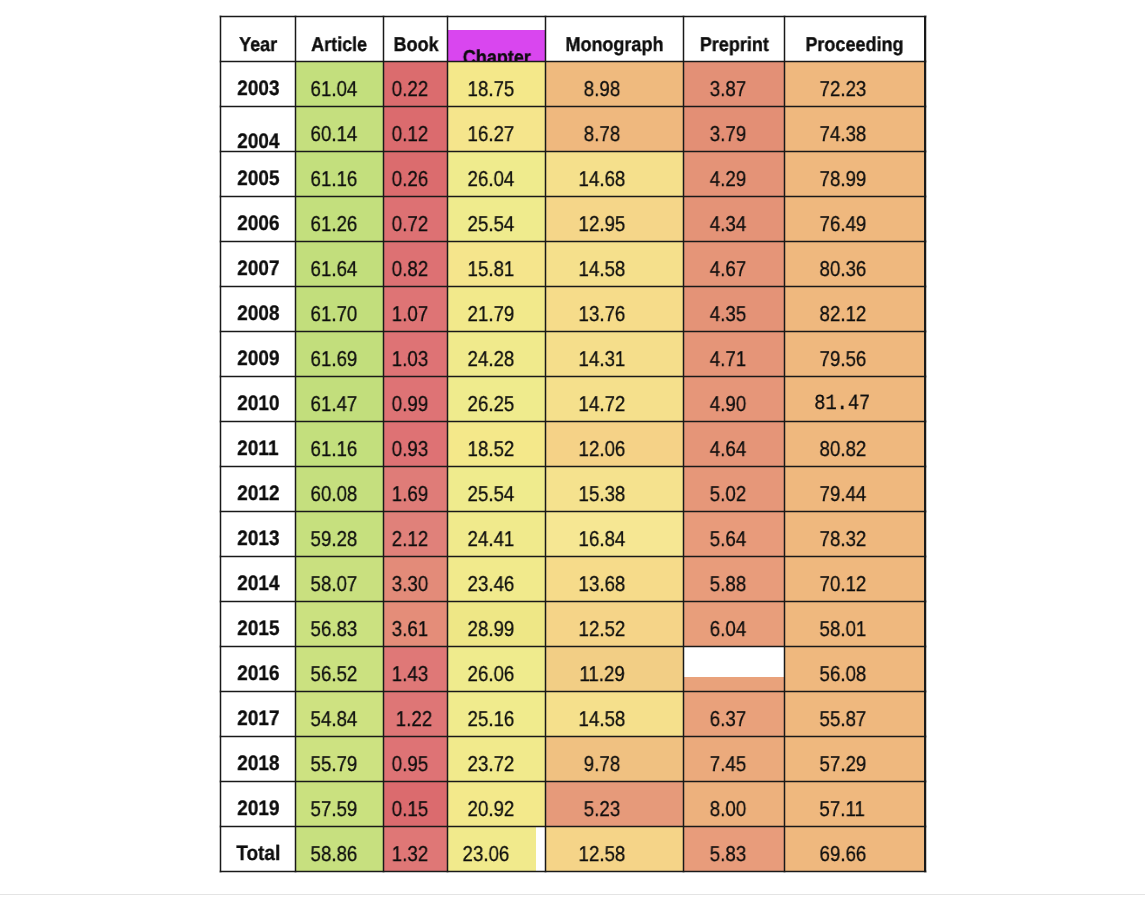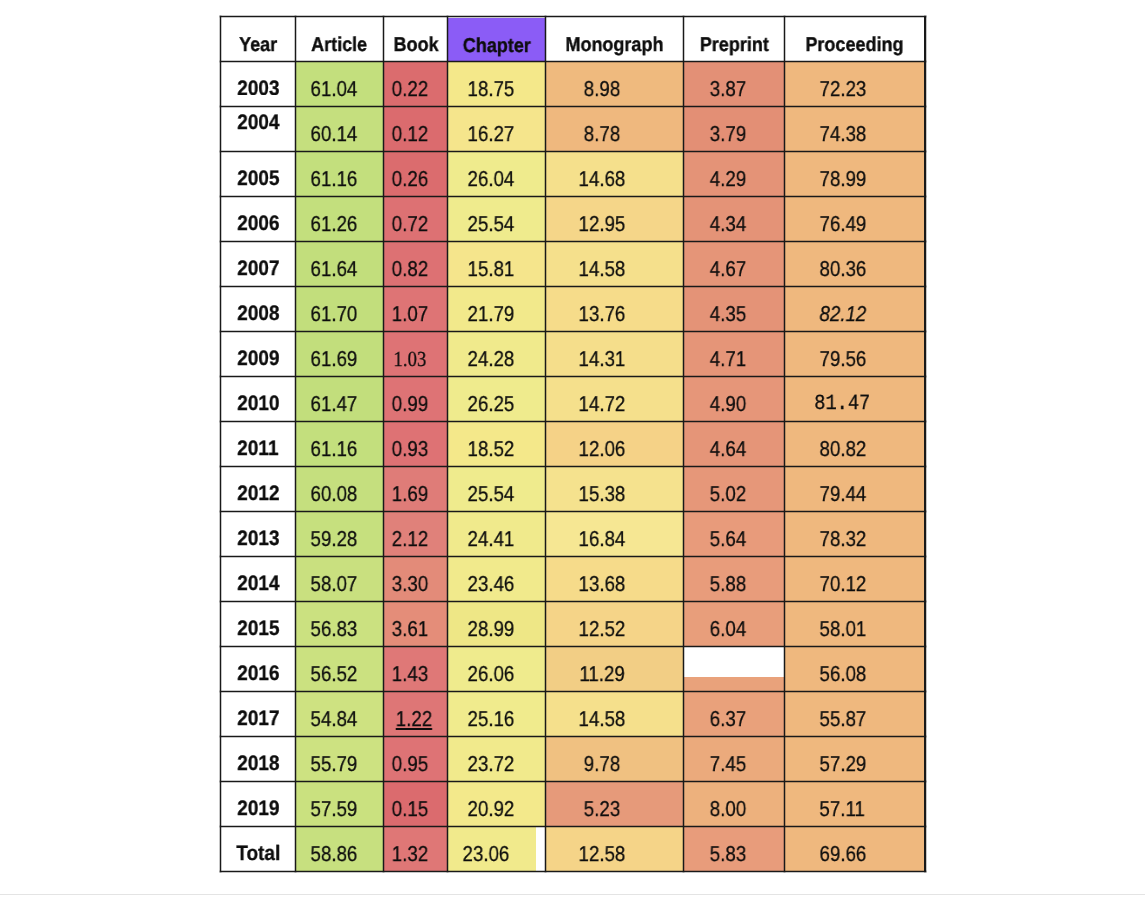--- a/index.html
+++ b/index.html
@@ -23,21 +23,21 @@
   <div id="heatmap-table">
     <div class="cell" style="left:220.30px;top:16.60px;width:75.30px;height:45.00px;background:#ffffff;">
         <span class="tx hd">Year</span>
       </div>
     <div class="cell" style="left:295.60px;top:16.60px;width:88.00px;height:45.00px;background:#ffffff;">
         <span class="tx hd">Article</span>
       </div>
     <div class="cell" style="left:383.60px;top:16.60px;width:64.00px;height:45.00px;background:#ffffff;">
         <span class="tx hd">Book</span>
       </div>
-    <div class="cell" style="left:447.60px;top:18px;width:98.00px;height:45.00px;background:#8b5cf6;">
+    <div class="cell" style="left:447.60px;top:30px;width:98.00px;height:45.00px;background:#d946ef;">
         <span class="tx hd">Chapter</span>
       </div>
     <div class="cell" style="left:545.60px;top:16.60px;width:138.00px;height:45.00px;background:#ffffff;">
         <span class="tx hd">Monograph</span>
       </div>
     <div class="cell" style="left:683.60px;top:16.60px;width:101.00px;height:45.00px;background:#ffffff;">
         <span class="tx hd">Preprint</span>
       </div>
     <div class="cell" style="left:784.60px;top:16.60px;width:140.50px;height:45.00px;background:#ffffff;">
         <span class="tx hd">Proceeding</span>
@@ -56,21 +56,21 @@
       </div>
     <div class="cell" style="left: 545.6px; top: 61.6px; width: 138px; height: 45px; padding-right: 25px; background-color: rgb(239, 186, 126);">
         <span class="tx vl">8.98</span>
       </div>
     <div class="cell" style="left: 683.6px; top: 61.6px; width: 101px; height: 45px; padding-right: 11.4px; background-color: rgb(227, 144, 118);">
         <span class="tx vl">3.87</span>
       </div>
     <div class="cell" style="left: 784.6px; top: 61.6px; width: 140.5px; height: 45px; padding-right: 24.8px; background-color: rgb(239, 184, 126);">
         <span class="tx vl">72.23</span>
       </div>
-    <div class="cell" style="left:220.30px;top:95px;width:75.30px;height:45.00px;background:#ffffff;">
+    <div class="cell" style="left:220.30px;top:114px;width:75.30px;height:45.00px;background:#ffffff;">
         <span class="tx yl">2004</span>
       </div>
     <div class="cell" style="left: 295.6px; top: 106.6px; width: 88px; height: 45px; padding-right: 11.4px; background-color: rgb(197, 223, 126);">
         <span class="tx vl">60.14</span>
       </div>
     <div class="cell" style="left: 383.6px; top: 106.6px; width: 64px; height: 45px; padding-right: 11px; background-color: rgb(219, 107, 110);">
         <span class="tx vl">0.12</span>
       </div>
     <div class="cell" style="left: 447.6px; top: 106.6px; width: 98px; height: 45px; padding-right: 11.4px; background-color: rgb(245, 229, 140);">
         <span class="tx vl">16.27</span>
@@ -158,30 +158,30 @@
       </div>
     <div class="cell" style="left: 447.6px; top: 286.6px; width: 98px; height: 45px; padding-right: 11.4px; background-color: rgb(242, 233, 139);">
         <span class="tx vl">21.79</span>
       </div>
     <div class="cell" style="left: 545.6px; top: 286.6px; width: 138px; height: 45px; padding-right: 25px; background-color: rgb(246, 220, 138);">
         <span class="tx vl">13.76</span>
       </div>
     <div class="cell" style="left: 683.6px; top: 286.6px; width: 101px; height: 45px; padding-right: 11.4px; background-color: rgb(228, 147, 119);">
         <span class="tx vl">4.35</span>
       </div>
-    <div class="cell" style="left: 784.6px; top: 286.6px; width: 140.5px; height: 45px; padding-right: 24.8px; background-color: rgb(239, 184, 126); font-style: italic;">
+    <div class="cell" style="left: 784.6px; top: 286.6px; width: 140.5px; height: 45px; padding-right: 24.8px; background-color: rgb(239, 184, 126);">
         <span class="tx vl">82.12</span>
       </div>
     <div class="cell" style="left:220.30px;top:331.60px;width:75.30px;height:45.00px;background:#ffffff;">
         <span class="tx yl">2009</span>
       </div>
     <div class="cell" style="left: 295.6px; top: 331.6px; width: 88px; height: 45px; padding-right: 11.4px; background-color: rgb(194, 222, 124);">
         <span class="tx vl">61.69</span>
       </div>
-    <div class="cell" style="left: 383.6px; top: 331.6px; width: 64px; height: 45px; padding-right: 11px; background-color: rgb(222, 115, 117); font-family: Liberation Serif, serif;">
+    <div class="cell" style="left: 383.6px; top: 331.6px; width: 64px; height: 45px; padding-right: 11px; background-color: rgb(222, 115, 117);">
         <span class="tx vl">1.03</span>
       </div>
     <div class="cell" style="left: 447.6px; top: 331.6px; width: 98px; height: 45px; padding-right: 11.4px; background-color: rgb(240, 234, 140);">
         <span class="tx vl">24.28</span>
       </div>
     <div class="cell" style="left: 545.6px; top: 331.6px; width: 138px; height: 45px; padding-right: 25px; background-color: rgb(245, 222, 139);">
         <span class="tx vl">14.31</span>
       </div>
     <div class="cell" style="left: 683.6px; top: 331.6px; width: 101px; height: 45px; padding-right: 11.4px; background-color: rgb(229, 149, 120);">
         <span class="tx vl">4.71</span>
@@ -335,21 +335,21 @@
       </div>
     <div class="cell" style="left: 784.6px; top: 646.6px; width: 140.5px; height: 45px; padding-right: 24.8px; background-color: rgb(239, 184, 126);">
         <span class="tx vl">56.08</span>
       </div>
     <div class="cell" style="left:220.30px;top:691.60px;width:75.30px;height:45.00px;background:#ffffff;">
         <span class="tx yl">2017</span>
       </div>
     <div class="cell" style="left: 295.6px; top: 691.6px; width: 88px; height: 45px; padding-right: 11.4px; background-color: rgb(206, 226, 129);">
         <span class="tx vl">54.84</span>
       </div>
-    <div class="cell" style="left: 383.6px; top: 691.6px; width: 84px; height: 45px; padding-right: 23px; background-color: rgb(222, 118, 118); text-decoration: underline;">
+    <div class="cell" style="left: 383.6px; top: 691.6px; width: 84px; height: 45px; padding-right: 23px; background-color: rgb(222, 118, 118);">
         <span class="tx vl">1.22</span>
       </div>
     <div class="cell" style="left: 447.6px; top: 691.6px; width: 98px; height: 45px; padding-right: 11.4px; background-color: rgb(240, 235, 141);">
         <span class="tx vl">25.16</span>
       </div>
     <div class="cell" style="left: 545.6px; top: 691.6px; width: 138px; height: 45px; padding-right: 25px; background-color: rgb(245, 224, 140);">
         <span class="tx vl">14.58</span>
       </div>
     <div class="cell" style="left: 683.6px; top: 691.6px; width: 101px; height: 45px; padding-right: 11.4px; background-color: rgb(233, 161, 123);">
         <span class="tx vl">6.37</span>

